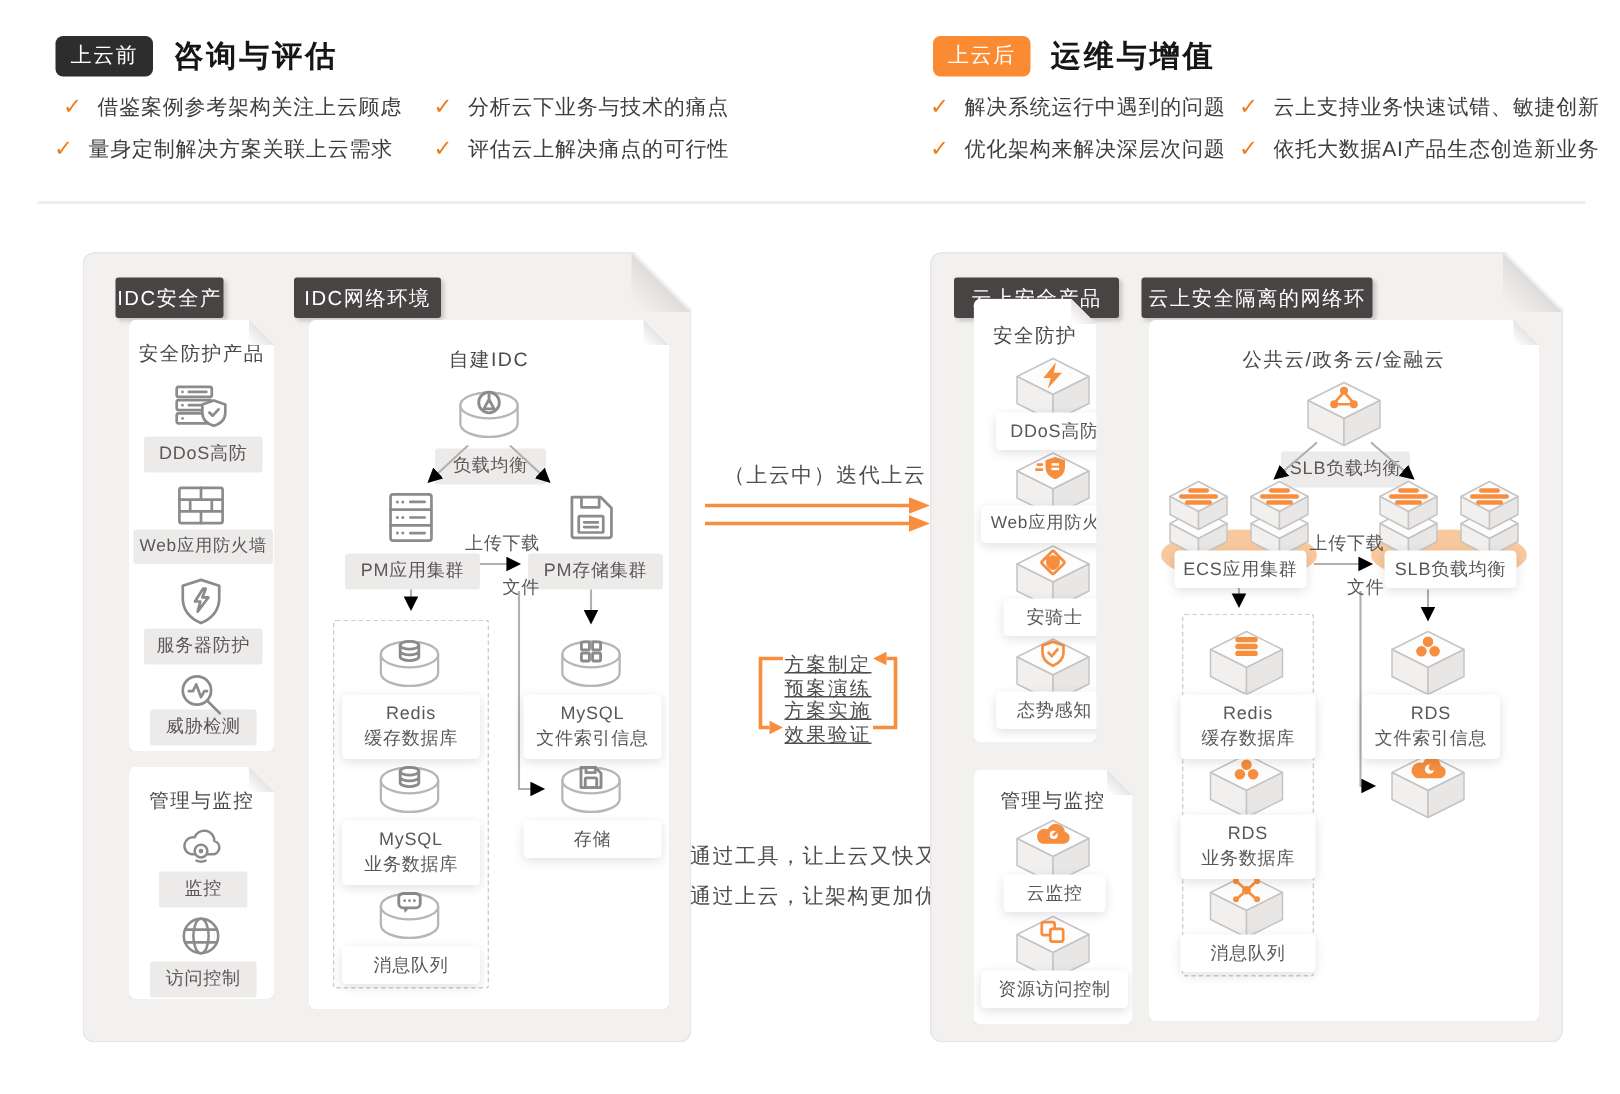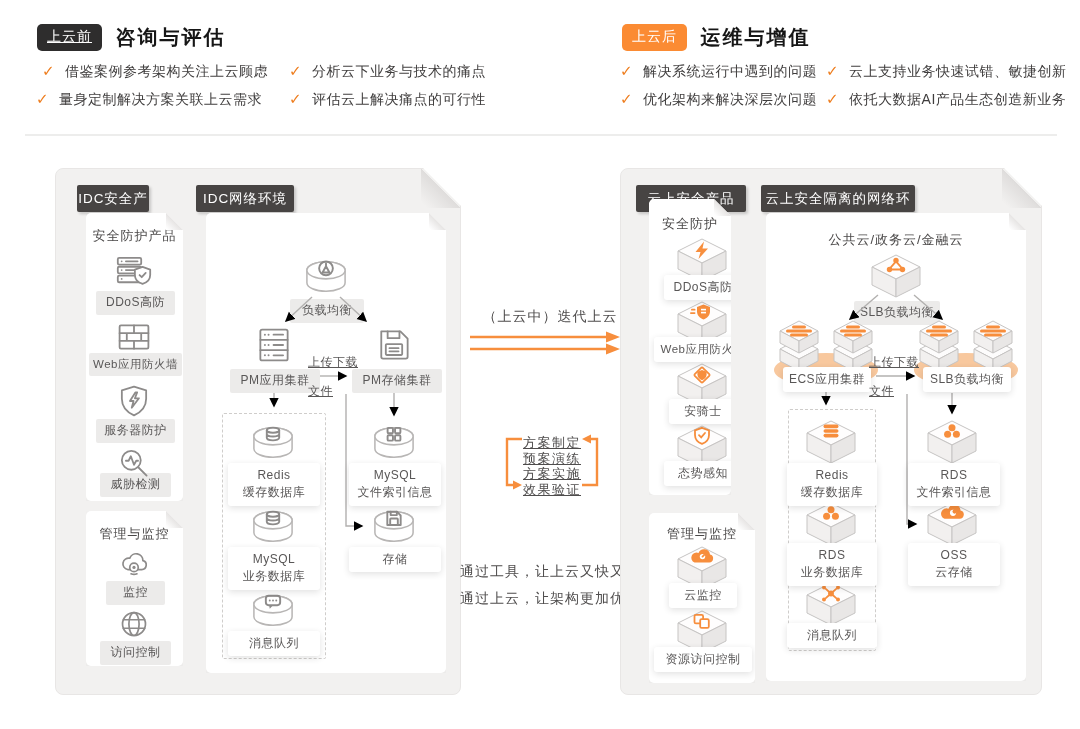--- a/index.html
+++ b/index.html
@@ -2,21 +2,21 @@
 <html style="--accent: #f78e3d; --tag-before-bg: #2e2d2d; --tag-after-bg: #fb8b33; --ribbon-bg: #474443; --check: #ee7d1e;"><head>
 <meta charset="utf-8">
 <style>
   html,body{margin:0;padding:0;background:#fff;}
   body{width:1080px;height:729px;position:relative;overflow:hidden;
        font-family:"Liberation Sans","DejaVu Sans",sans-serif;color:#4f4d4d;}
   .abs{position:absolute;}
   
   .tag{display:inline-block;padding:4px 10px 5px;border-radius:5px;color:#fff;
        font-size:14px;letter-spacing:1px;vertical-align:middle;}
-  .tag-before{background:var(--tag-before-bg,#2e2d2d);text-decoration:underline;}
+  .tag-before{background:var(--tag-before-bg,#2e2d2d);}
   .tag-after{background:var(--tag-after-bg,#fb8b33);}
   .h-title{display:inline-block;margin-left:9px;font-size:20px;font-weight:bold;
            color:#161616;letter-spacing:2px;vertical-align:middle;}
   .check-item{position:absolute;font-size:14px;color:#3f3d3d;letter-spacing:.5px;white-space:nowrap;}
   .check-item .ck{color:var(--check,#ee7d1e);font-weight:bold;margin-right:10px;font-size:15px;}
   .divider{position:absolute;left:25px;top:134px;width:1032px;height:2px;background:#ededec;}
   
   .panel{position:absolute;top:168px;height:525px;background:#f2f1f0;
          border:1px solid #e8e6e5;border-radius:8px;
          clip-path:polygon(0 0,calc(100% - 38px) 0,100% 38px,100% 100%,0 100%);}
@@ -31,21 +31,21 @@
   .card::after{content:"";position:absolute;top:0;right:0;width:17px;height:17px;
          background:linear-gradient(to bottom left,rgba(0,0,0,0) 49%,#e6e4e3 50%,#fff 95%);}
   .card-title{position:absolute;left:0;width:100%;text-align:center;font-size:13px;
          color:#4a4848;letter-spacing:1px;}
   .glabel{position:absolute;background:#eceBea;color:#595757;font-size:12px;text-align:center;
          border-radius:2px;padding:4px 1px;letter-spacing:.5px;line-height:1.3;}
   .wlabel{position:absolute;background:#fff;color:#595757;font-size:12px;text-align:center;
          border-radius:3px;padding:4px 1px;box-shadow:0 2px 7px rgba(0,0,0,.12);
          line-height:1.45;letter-spacing:.5px;z-index:3;}
   .dashedbox{position:absolute;border:1px dashed #cfcdcb;border-radius:2px;}
-  .dtext{position:absolute;font-size:12px;color:#595757;text-align:left;letter-spacing:.5px;text-decoration:underline;}
+  .dtext{position:absolute;font-size:12px;color:#595757;text-align:right;letter-spacing:.5px;}
   .icon{position:absolute;z-index:2;}
   svg.conn{position:absolute;left:0;top:0;overflow:visible;z-index:1;}
   
   .gi{stroke:#8d8b8a;fill:none;stroke-width:2;stroke-linecap:round;stroke-linejoin:round;}
   .gif{fill:#8d8b8a;stroke:none;}
   .giw{stroke:#8d8b8a;fill:#fff;stroke-width:2;stroke-linejoin:round;}
   .cylb{stroke:#b8b6b5;fill:#fff;stroke-width:1.6;}
   .hexa{stroke:#c6c4c3;stroke-width:1;stroke-linejoin:round;}
   .o{fill:var(--accent,#f78e3d);}
   .os{stroke:var(--accent,#f78e3d);fill:none;stroke-width:1.8;stroke-linecap:round;}
@@ -308,20 +308,21 @@
             <path d="M0 0 L7 3.5 L0 7 Z" class="ah"></path>
           </marker>
         </defs>
       <path class="cl" d="M106 84 L80 108" marker-end="url(#mkL)"></path>
       <path class="cl" d="M134 84 L160 108" marker-end="url(#mkL)"></path>
       <path class="cl" d="M68 180 V193" marker-end="url(#mkL)"></path>
       <path class="cl" d="M114 163 H140" marker-end="url(#mkL)"></path>
       <path class="cl" d="M188 180 V202" marker-end="url(#mkL)"></path>
       <path class="cl" d="M140 181 V313 H156" marker-end="url(#mkL)"></path>
     </svg>
+    <div class="card-title" style="top:18px">自建IDC</div>
     <div class="icon" style="left:97px;top:42px;width:46px;height:42px"><svg width="46" height="42" viewBox="0 0 48 44">
           <use href="#sy-lb"></use>
         </svg></div>
     <div class="glabel" style="left:84px;top:86px;width:72px">负载均衡</div>
     <div class="icon" style="left:48px;top:112px;width:40px;height:40px"><svg width="40" height="40" viewBox="0 0 44 44">
           <use href="#sy-rack"></use>
         </svg></div>
     <div class="icon" style="left:168px;top:112px;width:40px;height:40px"><svg width="40" height="40" viewBox="0 0 44 44">
           <use href="#sy-floppy"></use>
         </svg></div>
@@ -473,18 +474,14 @@
     <div class="icon" style="left:158px;top:206px;width:56px;height:46px"><svg width="56" height="46" viewBox="0 0 56 46">
           <use href="#sy-hex-rds"></use>
         </svg></div>
     <div class="wlabel" style="left:142px;top:250px;width:90px">
         <div>RDS</div>
         <div>文件索引信息</div>
       </div>
     <div class="icon" style="left:158px;top:288px;width:56px;height:46px"><svg width="56" height="46" viewBox="0 0 56 46">
           <use href="#sy-hex-oss"></use>
         </svg></div>
-    <div class="wlabel" style="left:142px;top:330px;width:90px">
-        <div>OSS</div>
-        <div>云存储</div>
-      </div>
   </div>
 </div>
 
 </body></html>

